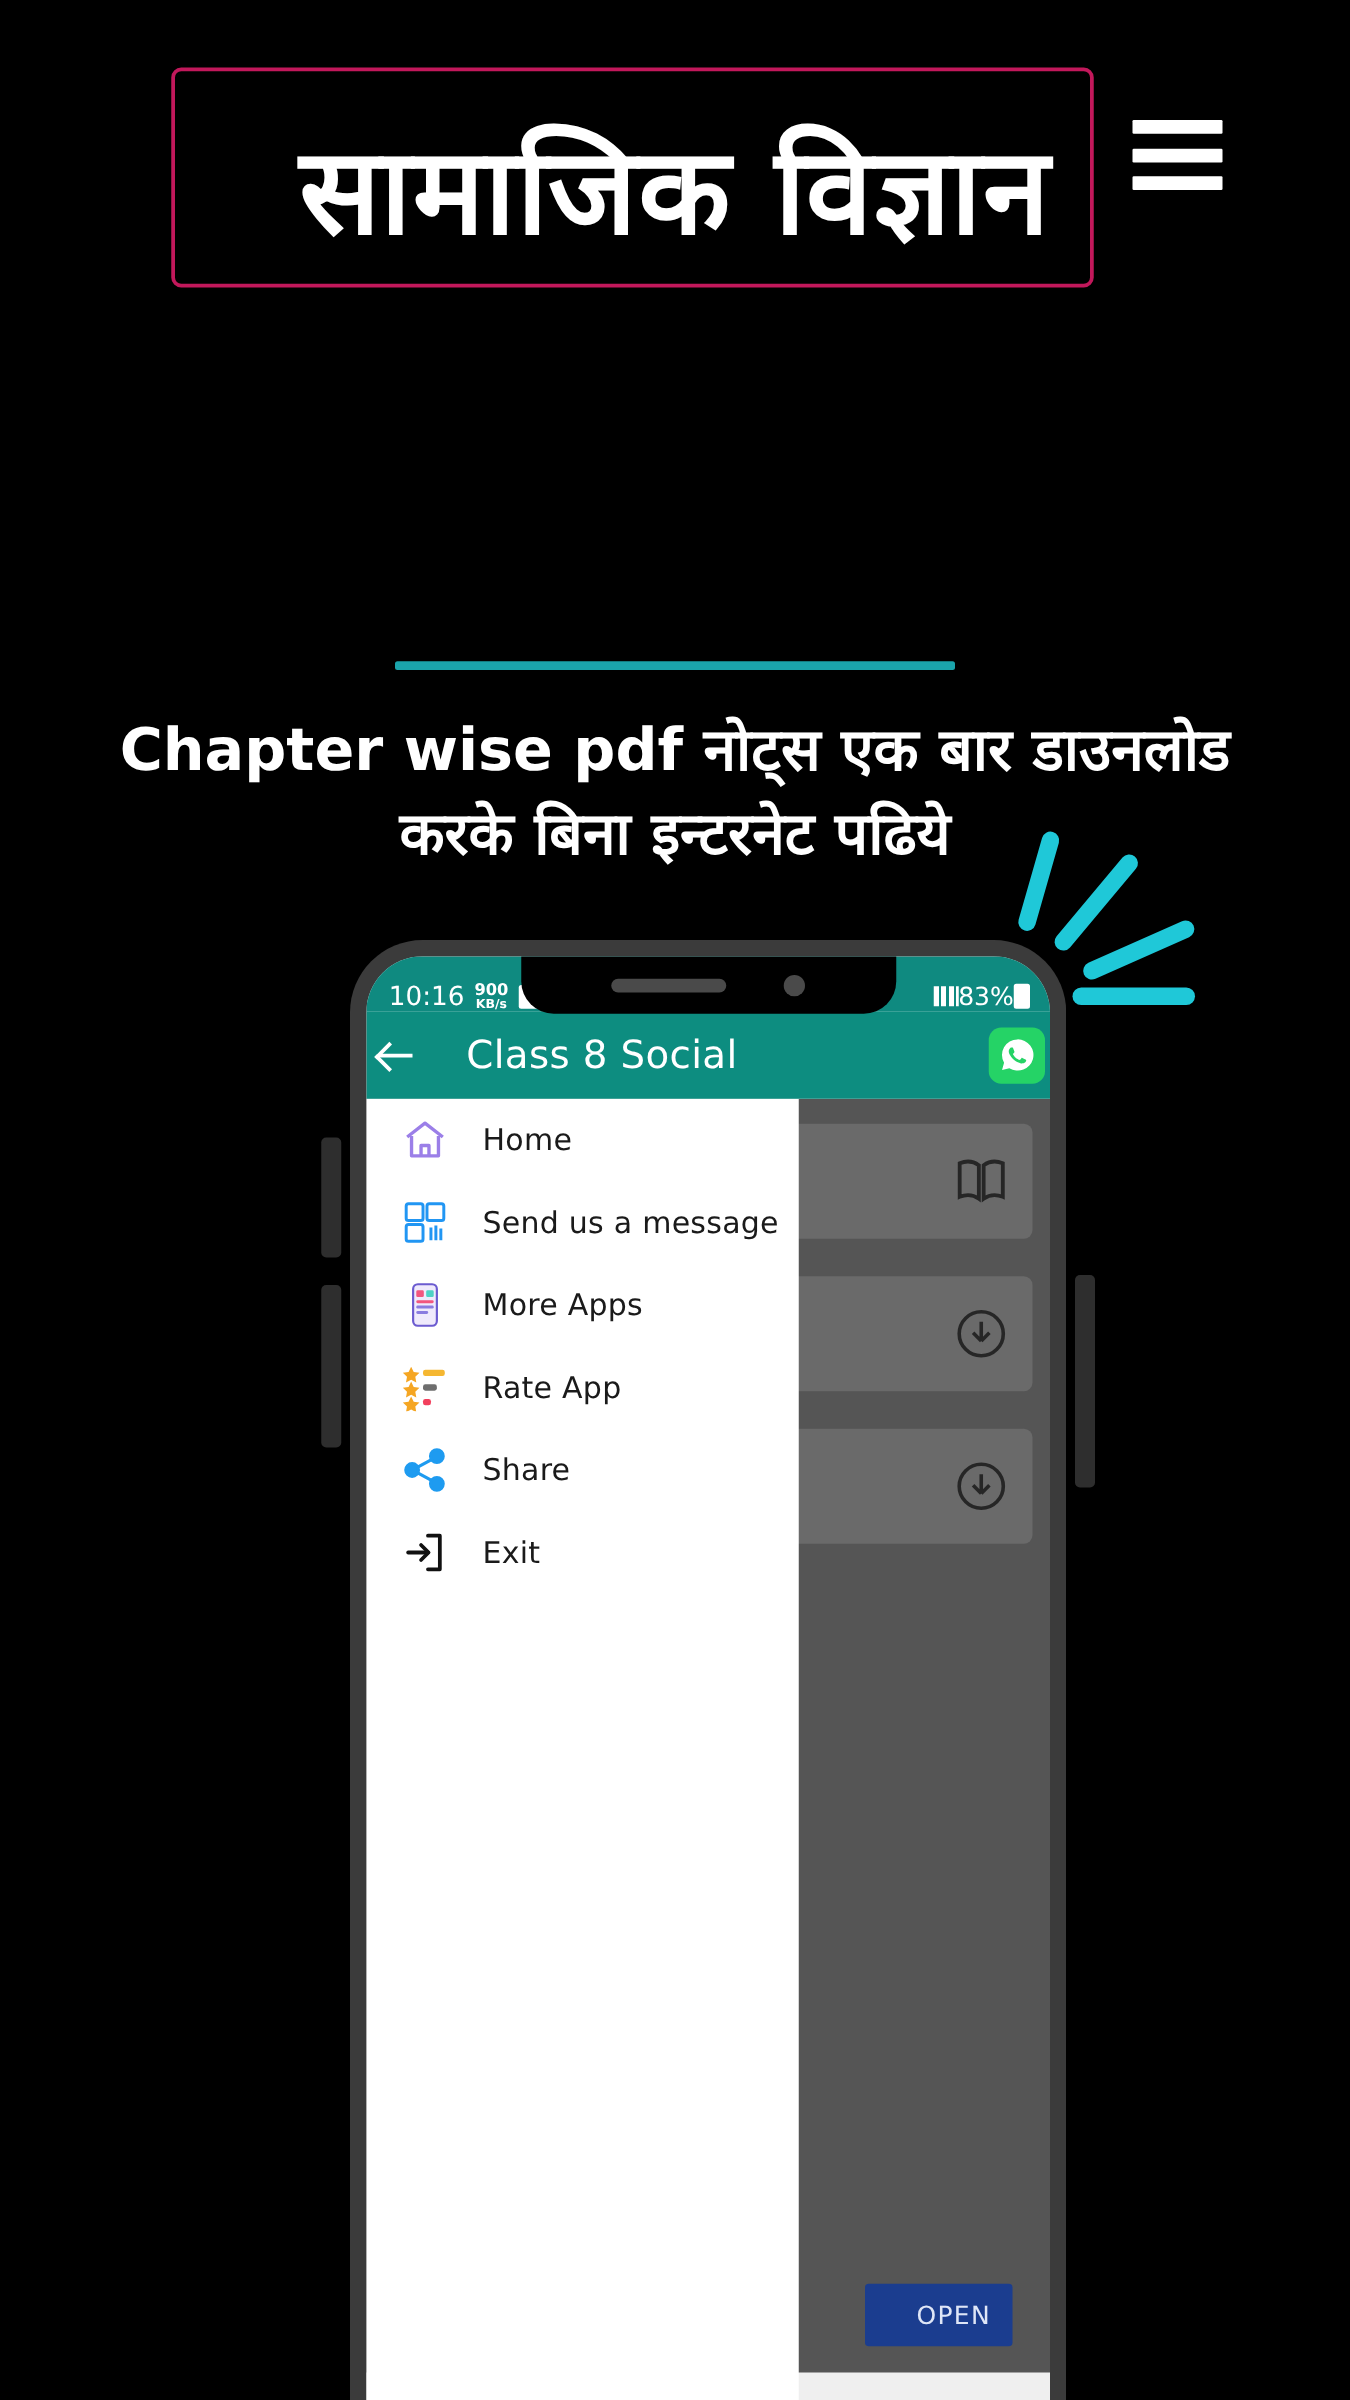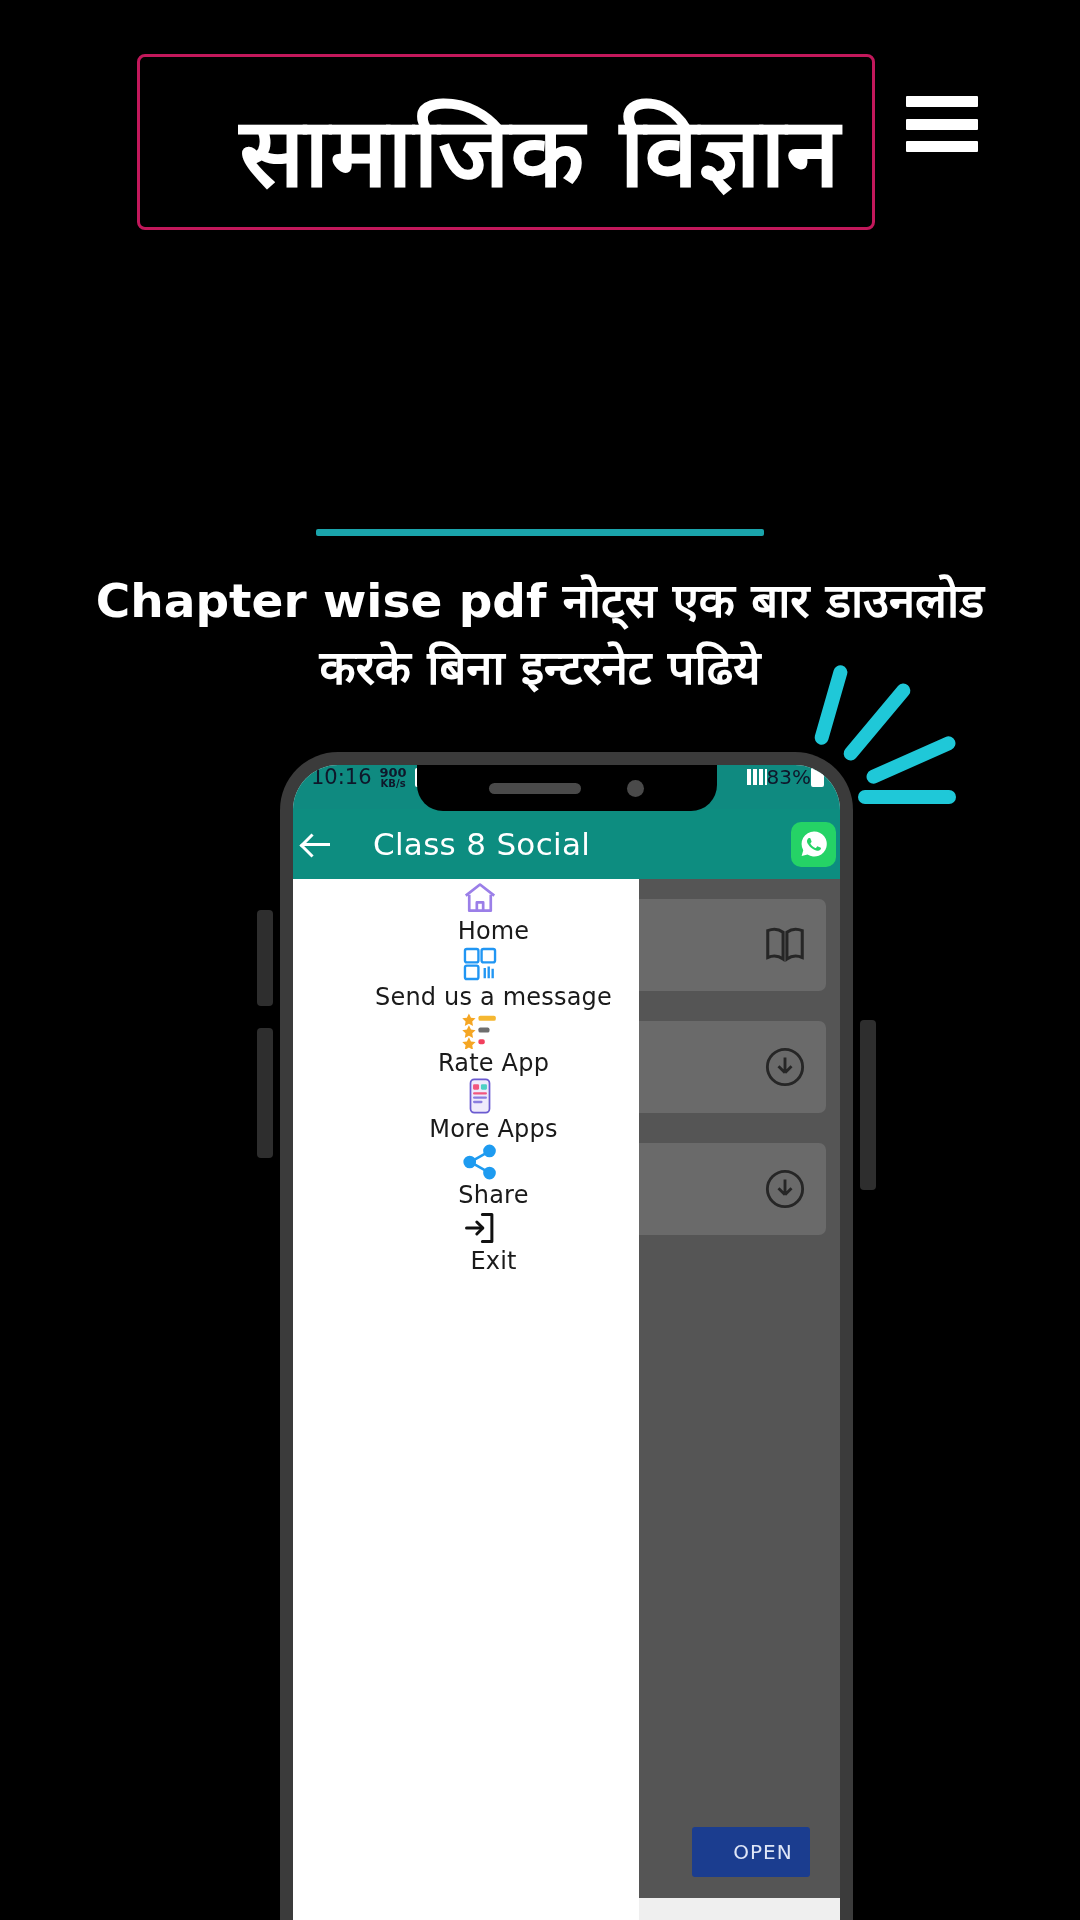--- a/index.html
+++ b/index.html
@@ -96,22 +96,22 @@
   .side-btn { position: absolute; background: #2e2e2e; border-radius: 4px; }
   .sb1 { left: 257px; top: 910px; width: 16px; height: 96px; }
   .sb2 { left: 257px; top: 1028px; width: 16px; height: 130px; }
   .sb3 { left: 860px; top: 1020px; width: 16px; height: 170px; }
 
   .screen { position: absolute; inset: 0; background: #fff; overflow: hidden; }
 
   
   .statusbar {
     position: absolute; left: 0; top: 0; width: 100%; height: 44px;
-    background: #0f8a80; color: #0f172a;
-    display: flex; align-items: flex-start; font-size: 21px;
+    background: #0f8a80; color: #ffffff;
+    display: flex; align-items: flex-end; font-size: 21px;
   }
   .sb-left { display: flex; align-items: center; gap: 8px; padding-left: 18px; }
   .sb-kbs { font-size: 13px; line-height: 1; text-align: center; font-weight: 700; }
   .sb-kbs small { display: block; font-size: 10px; }
   .net-ico { width: 17px; height: 19px; background: #fff; border-radius: 2px; }
   .sb-right { margin-left: auto; display: flex; align-items: center; gap: 0; padding-right: 16px; font-size: 20px; }
   .sig { display: inline-block; width: 20px; height: 16px;
          background: linear-gradient(to right, #fff 0 4px, transparent 4px 6px, #fff 6px 10px, transparent 10px 12px, #fff 12px 16px, transparent 16px 18px, #fff 18px 22px); }
   .batt { width: 13px; height: 20px; border: 2px solid #fff; border-radius: 2px; background: #fff; }
 
@@ -159,21 +159,21 @@
     display: flex; align-items: center; justify-content: center;
     font-size: 20px; letter-spacing: 1px; border-radius: 3px; padding-left: 24px;
   }
   .bottom-strip { position: absolute; left: 0; right: 0; bottom: 0; height: 34px; background: #efefef; }
 
   
   .drawer {
     position: absolute; left: 0; top: 114px; width: 346px; bottom: 0;
     background: #fff;
   }
-  .menu-item { display: flex; align-items: center; height: 66px; padding-left: 28px; flex-direction: column; }
+  .menu-item { display: flex; align-items: center; height: 66px; padding-left: 28px; }
   .menu-icon { width: 38px; height: 38px; flex: 0 0 38px; display:flex; align-items:center; justify-content:center; }
   .menu-label { font-size: 24px; color: #1a1a1a; margin-left: 27px; letter-spacing: .2px; }
 </style>
 </head>
 <body>
 
 <div id="root">
 
   <div class="title-box"></div>
   <div class="title-text">सामाजिक विज्ञान</div>
@@ -240,52 +240,52 @@
         <div class="menu-item">
           <span class="menu-icon">
             <svg viewBox="0 0 24 24" fill="none" stroke="#2196f3" stroke-width="1.5">
               <rect x="2.5" y="2.5" width="8.5" height="8.5" rx="1.2"></rect>
               <rect x="13" y="2.5" width="8.5" height="8.5" rx="1.2"></rect>
               <rect x="2.5" y="13" width="8.5" height="8.5" rx="1.2"></rect>
               <path d="M15 14.5v6.5M17.5 13.5v7.5M20 15v6"></path>
             </svg>
           </span>
           <span class="menu-label">Send us a message</span>
+        </div>
+
+        <div class="menu-item">
+          <span class="menu-icon">
+            <svg viewBox="0 0 24 24">
+              <rect x="6" y="1.5" width="12" height="21" rx="2.4" fill="#efeafc" stroke="#6b5bd0" stroke-width="1.1"></rect>
+              <rect x="7.6" y="4.6" width="3.8" height="3.4" rx=".7" fill="#f2567f"></rect>
+              <rect x="12.6" y="4.6" width="3.8" height="3.4" rx=".7" fill="#4fd1c5"></rect>
+              <rect x="7.6" y="9.6" width="8.8" height="1.5" rx=".7" fill="#f2567f"></rect>
+              <rect x="7.6" y="12.3" width="8.8" height="1.5" rx=".7" fill="#8a7ce0"></rect>
+              <rect x="7.6" y="15" width="6" height="1.5" rx=".7" fill="#8a7ce0"></rect>
+            </svg>
+          </span>
+          <span class="menu-label">More Apps</span>
         </div>
 
         <div class="menu-item">
           <span class="menu-icon">
             <svg viewBox="0 0 24 24">
               <path d="M5 1.5l1.3 2.7 2.9.4-2.1 2 .5 2.9L5 8.1 2.4 9.5l.5-2.9-2.1-2 2.9-.4z" fill="#f5a623"></path>
               <path d="M5 9l1.3 2.7 2.9.4-2.1 2 .5 2.9L5 15.6l-2.6 1.4.5-2.9-2.1-2 2.9-.4z" fill="#f5a623"></path>
               <path d="M5 16.5l1.3 2.7 2.9.4-2.1 2 .5 2.9L5 23.1l-2.6 1.4.5-2.9-2.1-2 2.9-.4z" fill="#f5a623"></path>
               <rect x="11" y="3" width="11" height="3.2" rx="1.2" fill="#f5b731"></rect>
               <rect x="11" y="10.4" width="7" height="3.2" rx="1.2" fill="#6e6e6e"></rect>
               <rect x="11" y="17.8" width="4" height="3.2" rx="1.2" fill="#f2405d"></rect>
             </svg>
           </span>
           <span class="menu-label">Rate App</span>
         </div>
 
         <div class="menu-item">
           <span class="menu-icon">
-            <svg viewBox="0 0 24 24">
-              <rect x="6" y="1.5" width="12" height="21" rx="2.4" fill="#efeafc" stroke="#6b5bd0" stroke-width="1.1"></rect>
-              <rect x="7.6" y="4.6" width="3.8" height="3.4" rx=".7" fill="#f2567f"></rect>
-              <rect x="12.6" y="4.6" width="3.8" height="3.4" rx=".7" fill="#4fd1c5"></rect>
-              <rect x="7.6" y="9.6" width="8.8" height="1.5" rx=".7" fill="#f2567f"></rect>
-              <rect x="7.6" y="12.3" width="8.8" height="1.5" rx=".7" fill="#8a7ce0"></rect>
-              <rect x="7.6" y="15" width="6" height="1.5" rx=".7" fill="#8a7ce0"></rect>
-            </svg>
-          </span>
-          <span class="menu-label">More Apps</span>
-        </div>
-
-        <div class="menu-item">
-          <span class="menu-icon">
             <svg viewBox="0 0 24 24" fill="#1e9bf0" stroke="#1e9bf0" stroke-width="1.6">
               <circle cx="18" cy="5" r="3.2"></circle>
                 <circle cx="5.5" cy="12" r="3.2"></circle>
                 <circle cx="18" cy="19" r="3.2"></circle>
               <path d="M8.3 10.6l7-3.9M8.3 13.4l7 3.9"></path>
             </svg>
           </span>
           <span class="menu-label">Share</span>
         </div>
 

